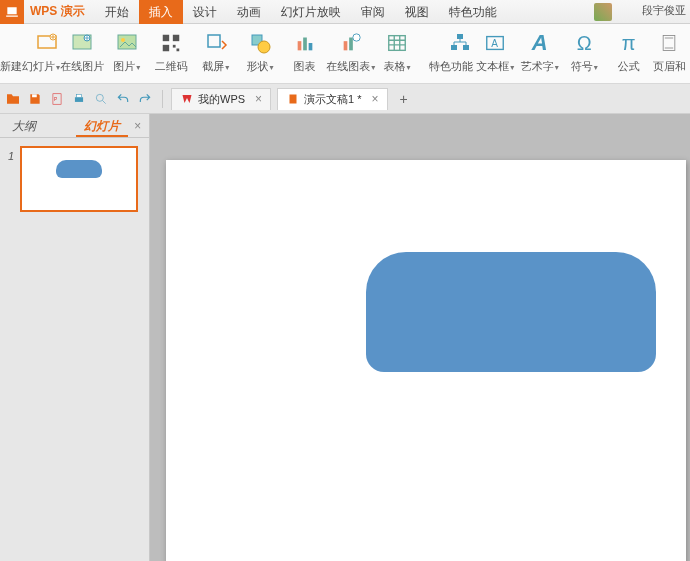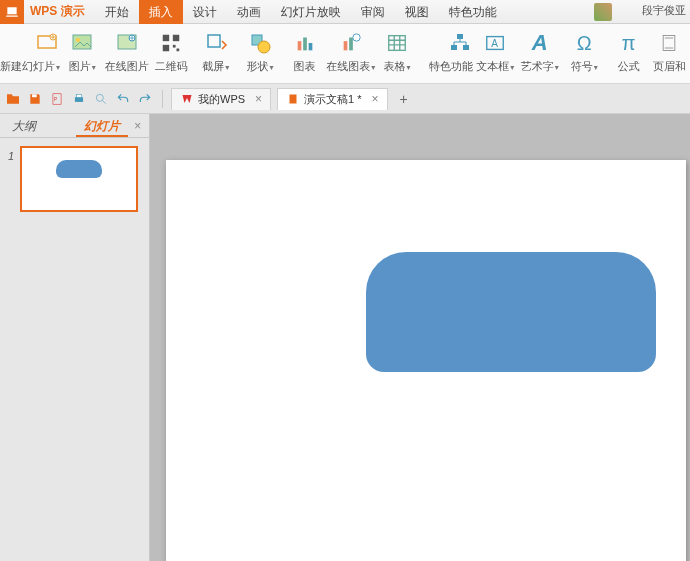--- a/index.html
+++ b/index.html
@@ -79,36 +79,36 @@
           <rect x="3" y="5" width="18" height="12" fill="none" stroke="#e8a23a" stroke-width="1.5"></rect>
           <circle cx="18" cy="6" r="3" fill="#fff" stroke="#e8a23a"></circle>
           <path d="M18 4v4M16 6h4" stroke="#e8a23a"></path>
         </svg>
       </div>
     <div class="lbl"><span>新建幻灯片</span><span class="dropdown-arrow">▾</span></div>
   </div>
   <div class="rbtn">
     <div class="ico">
         <svg width="24" height="24" viewBox="0 0 24 24">
+          <rect x="3" y="4" width="18" height="14" fill="#cde6b8" stroke="#6a9"></rect>
+          <circle cx="17" cy="7" r="3" fill="#fff" stroke="#49b"></circle>
+          <path d="M14 7h6M17 4v6" stroke="#49b" stroke-width=".8"></path>
+        </svg>
+      </div>
+    <div class="lbl small"><span>在线图片</span></div>
+  </div>
+  <div class="rbtn">
+    <div class="ico">
+        <svg width="24" height="24" viewBox="0 0 24 24">
           <rect x="3" y="4" width="18" height="14" fill="#bde0a7" stroke="#6a9"></rect>
           <circle cx="8" cy="9" r="2" fill="#fc4"></circle>
           <path d="M5 16l5-5 4 4 3-3 4 4" fill="none" stroke="#6a9"></path>
         </svg>
       </div>
     <div class="lbl"><span>图片</span><span class="dropdown-arrow">▾</span></div>
-  </div>
-  <div class="rbtn">
-    <div class="ico">
-        <svg width="24" height="24" viewBox="0 0 24 24">
-          <rect x="3" y="4" width="18" height="14" fill="#cde6b8" stroke="#6a9"></rect>
-          <circle cx="17" cy="7" r="3" fill="#fff" stroke="#49b"></circle>
-          <path d="M14 7h6M17 4v6" stroke="#49b" stroke-width=".8"></path>
-        </svg>
-      </div>
-    <div class="lbl small"><span>在线图片</span></div>
   </div>
   <div class="rbtn">
     <div class="ico">
         <svg width="22" height="22" viewBox="0 0 24 24" fill="#555">
           <rect x="3" y="3" width="7" height="7"></rect>
           <rect x="14" y="3" width="7" height="7"></rect>
           <rect x="3" y="14" width="7" height="7"></rect>
           <rect x="14" y="14" width="3" height="3"></rect>
           <rect x="18" y="18" width="3" height="3"></rect>
         </svg>

